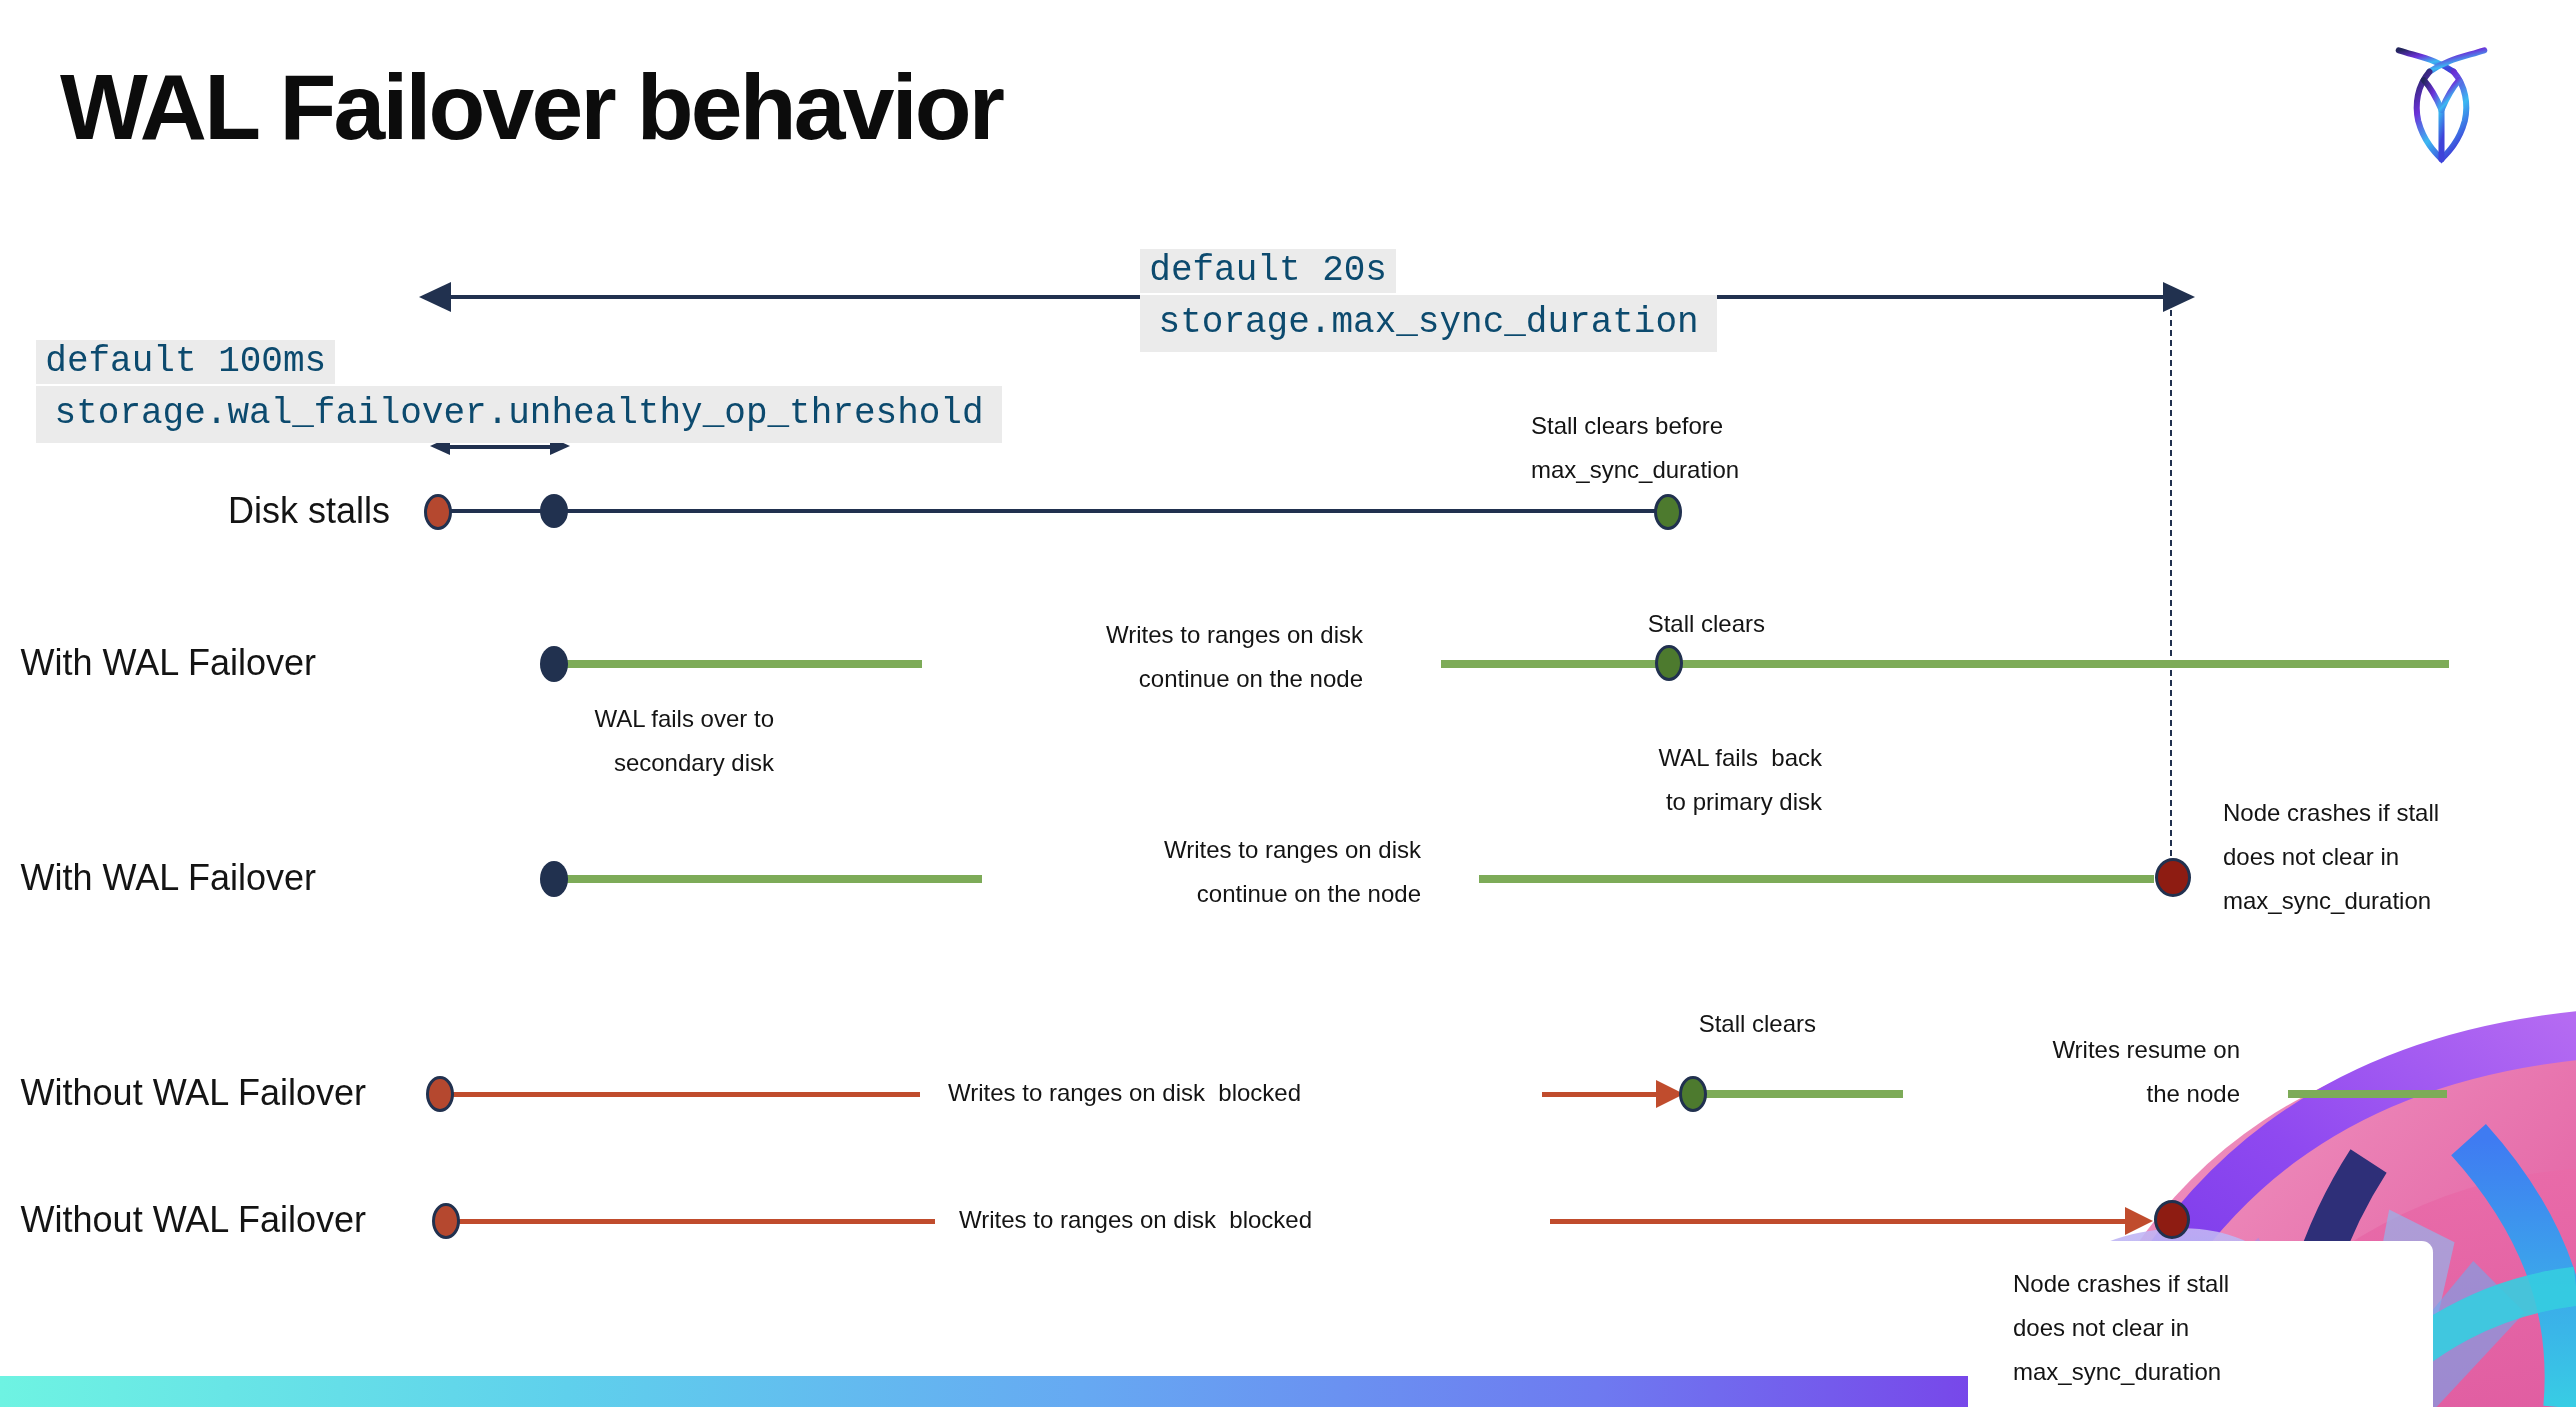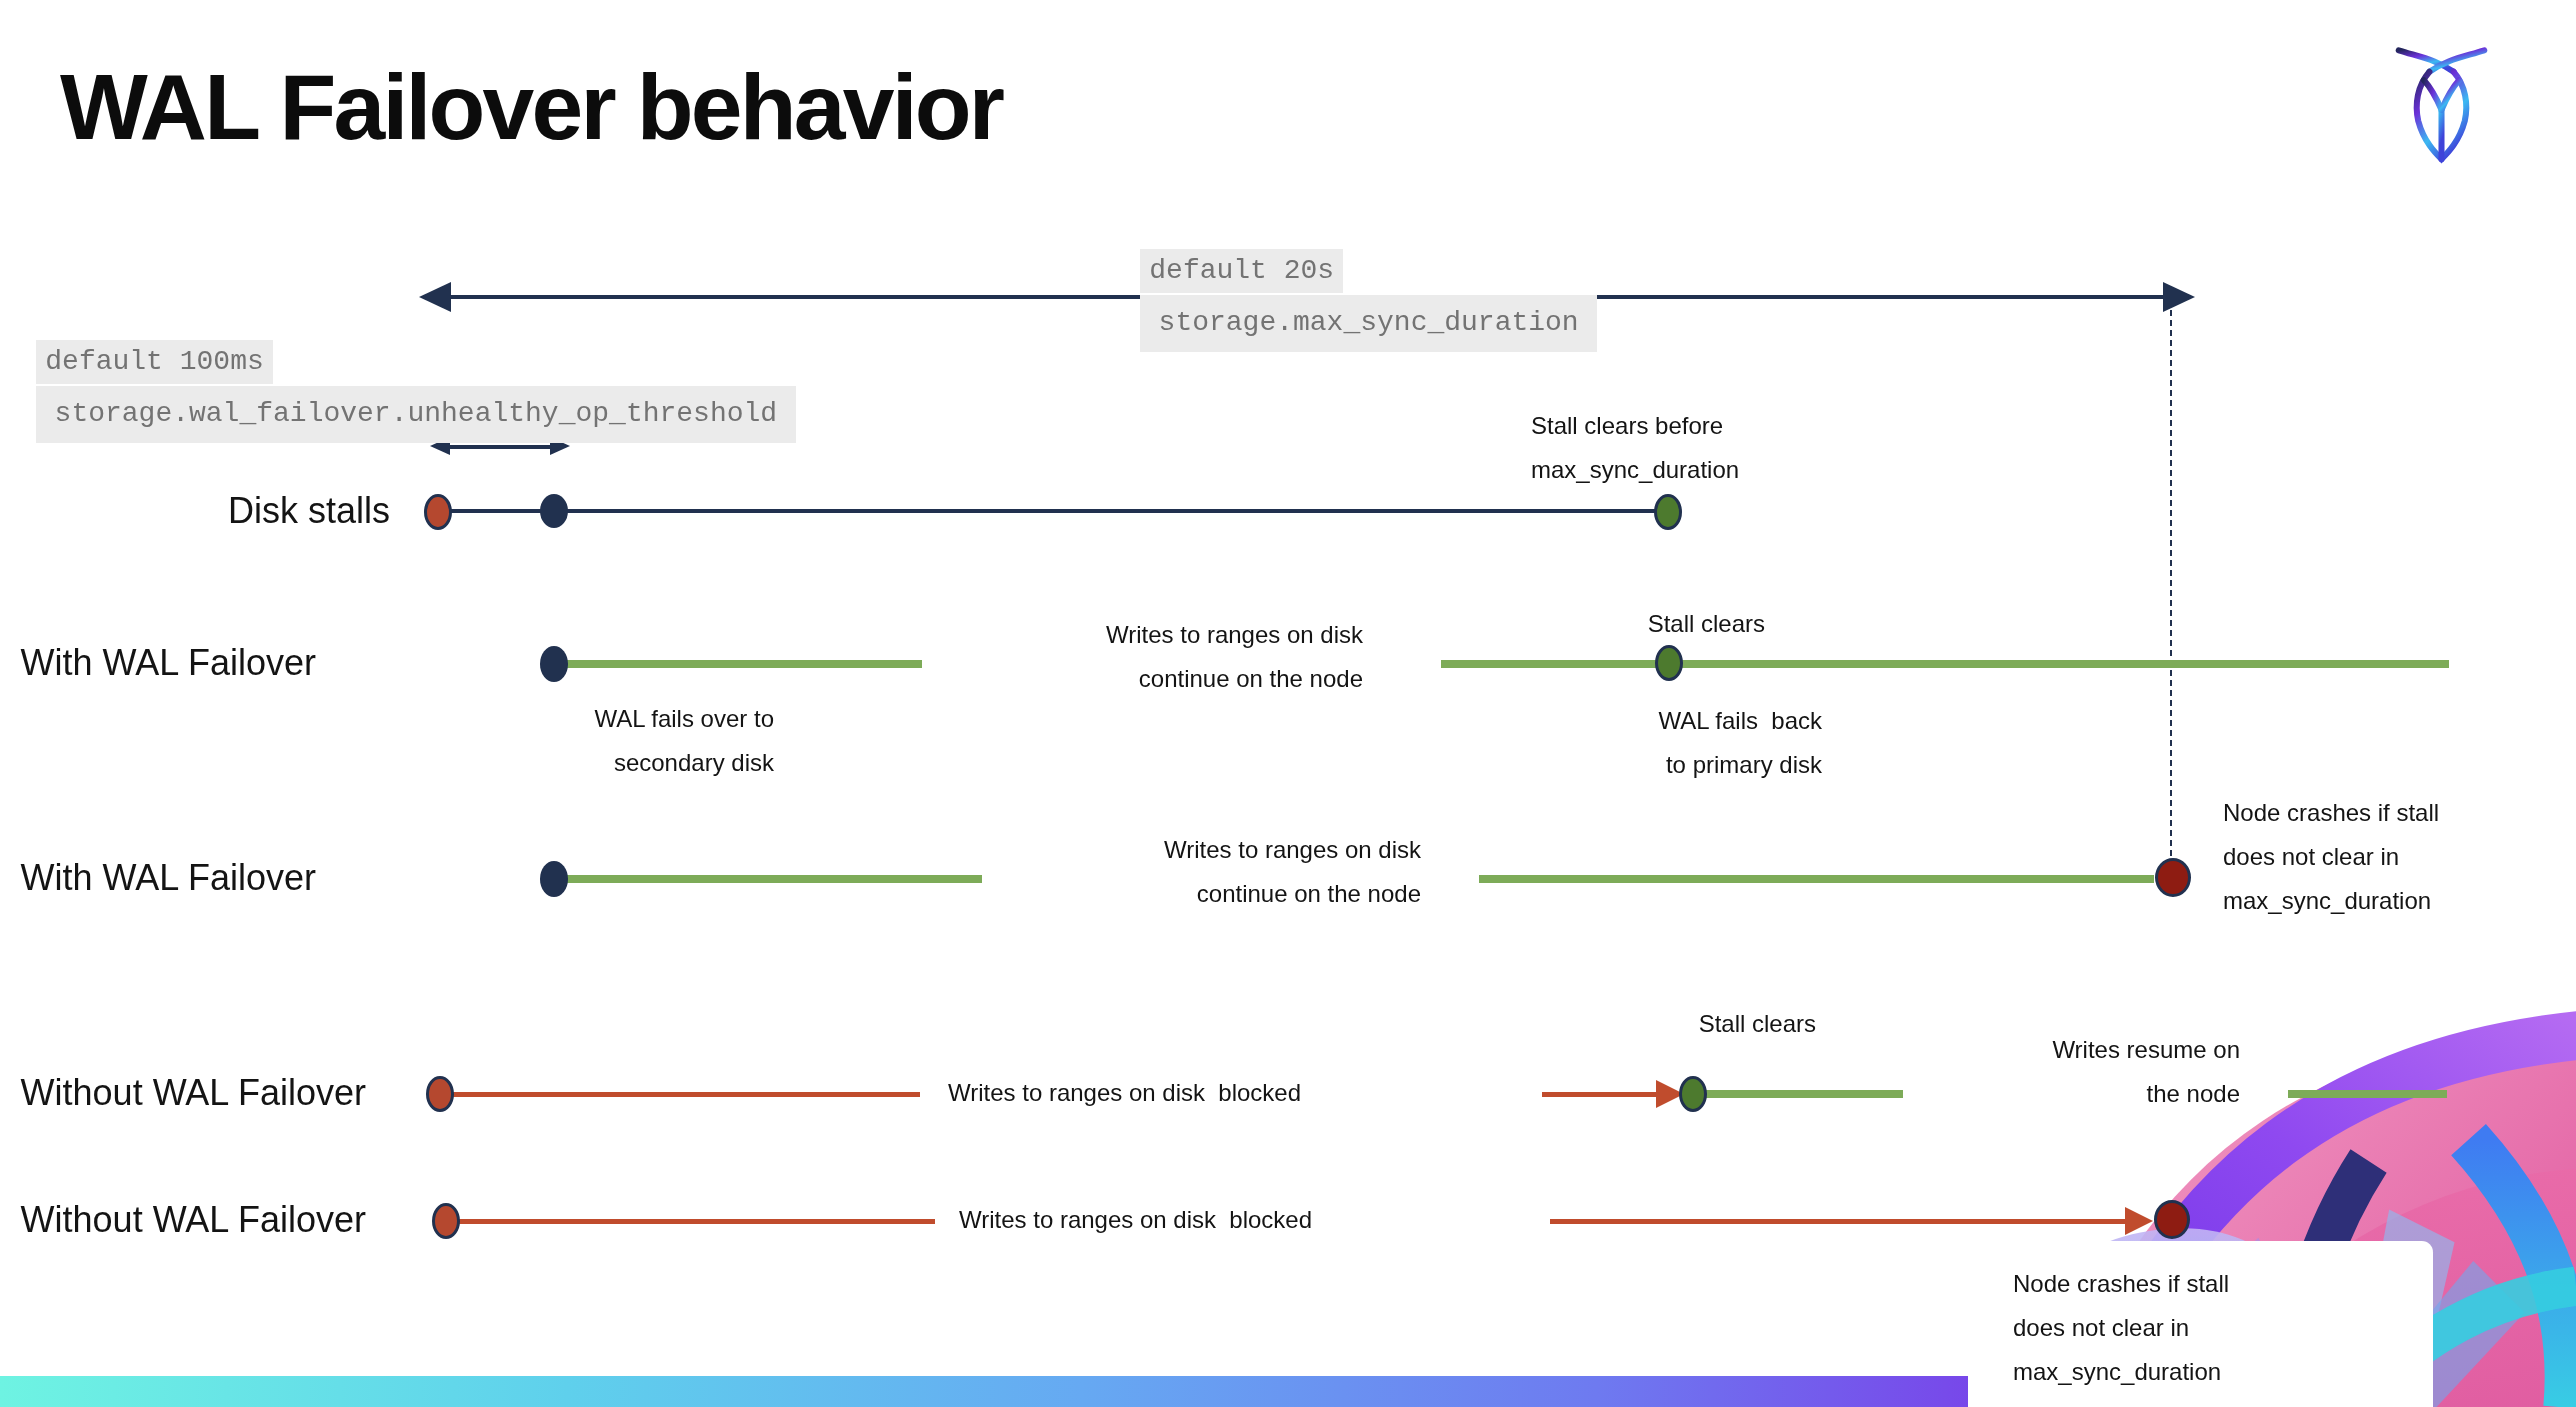--- a/index.html
+++ b/index.html
@@ -9,21 +9,21 @@
   }
   *{box-sizing:border-box;}
   html,body{margin:0;padding:0;background:#fff;}
   .slide{position:relative;width:2576px;height:1408px;overflow:hidden;
          font-family:"Liberation Sans","DejaVu Sans",sans-serif;color:var(--ink);background:#fff;text-decoration:underline;}
   .abs{position:absolute;}
   .title{font-size:93px;font-weight:bold;letter-spacing:-2.8px;color:#0c0c0c;z-index:3;white-space:nowrap;}
   .row-label{font-size:36px;white-space:nowrap;z-index:2;}
   .ann{font-size:24px;line-height:44px;white-space:pre-wrap;z-index:3;}
   .center{text-align:right;}
-  .mono-label{z-index:3;font-family:"Liberation Mono","DejaVu Sans Mono",monospace;font-size:28px;line-height:37px;color:#737373;}
+  .mono-label{z-index:3;font-family:"Liberation Mono","DejaVu Sans Mono",monospace;font-size:36px;line-height:37px;color:#0c4a6e;}
   .mono-label span{display:inline-block;background:var(--highlight-bg);padding:2.8px 9.3px 4.7px 9.3px;margin-bottom:1.9px;}
   .mono-label .l2{display:block;}
   .mono-label .l2 span{margin-top:3px;}
   .line{position:absolute;z-index:2;}
   .navy-line{background:var(--navy);}
   .green-line{background:var(--green-line);}
   .rust-line{background:var(--rust-line);}
   .dot{position:absolute;border-radius:50%;z-index:3;}
   .dot.rust{background:var(--rust);border:3.7px solid var(--navy);}
   .dot.navy{background:var(--navy);}
@@ -137,21 +137,21 @@
 
   <div>
     <div class="abs row-label" style="left:20.6px;top:642px;">With WAL Failover</div>
     <div class="dot navy" style="left:540px;top:646px;width:28px;height:36px;"></div>
     <div class="line green-line" style="left:563px;top:660px;width:359px;height:7.5px;"></div>
     <div class="abs ann center" style="left:948px;top:613px;width:415px;">Writes to ranges on disk
 continue on the node</div>
     <div class="line green-line" style="left:1441px;top:660px;width:1008px;height:7.5px;"></div>
     <div class="dot green" style="left:1655px;top:645px;width:28px;height:36px;"></div>
     <div class="abs ann center" style="left:1578px;top:602px;width:187px;">Stall clears</div>
-    <div class="abs ann center" style="left:1568px;top:699px;width:254px;">WAL fails  back
+    <div class="abs ann center" style="left:1568px;top:736px;width:254px;">WAL fails  back
 to primary disk</div>
     <div class="abs ann center" style="left:479px;top:697px;width:295px;">WAL fails over to
 secondary disk</div>
   </div>
 
   <div>
     <div class="abs row-label" style="left:20.6px;top:857px;">With WAL Failover</div>
     <div class="dot navy" style="left:540px;top:861px;width:28px;height:36px;"></div>
     <div class="line green-line" style="left:563px;top:875px;width:419px;height:7.5px;"></div>
     <div class="abs ann center" style="left:1006px;top:828px;width:415px;">Writes to ranges on disk

